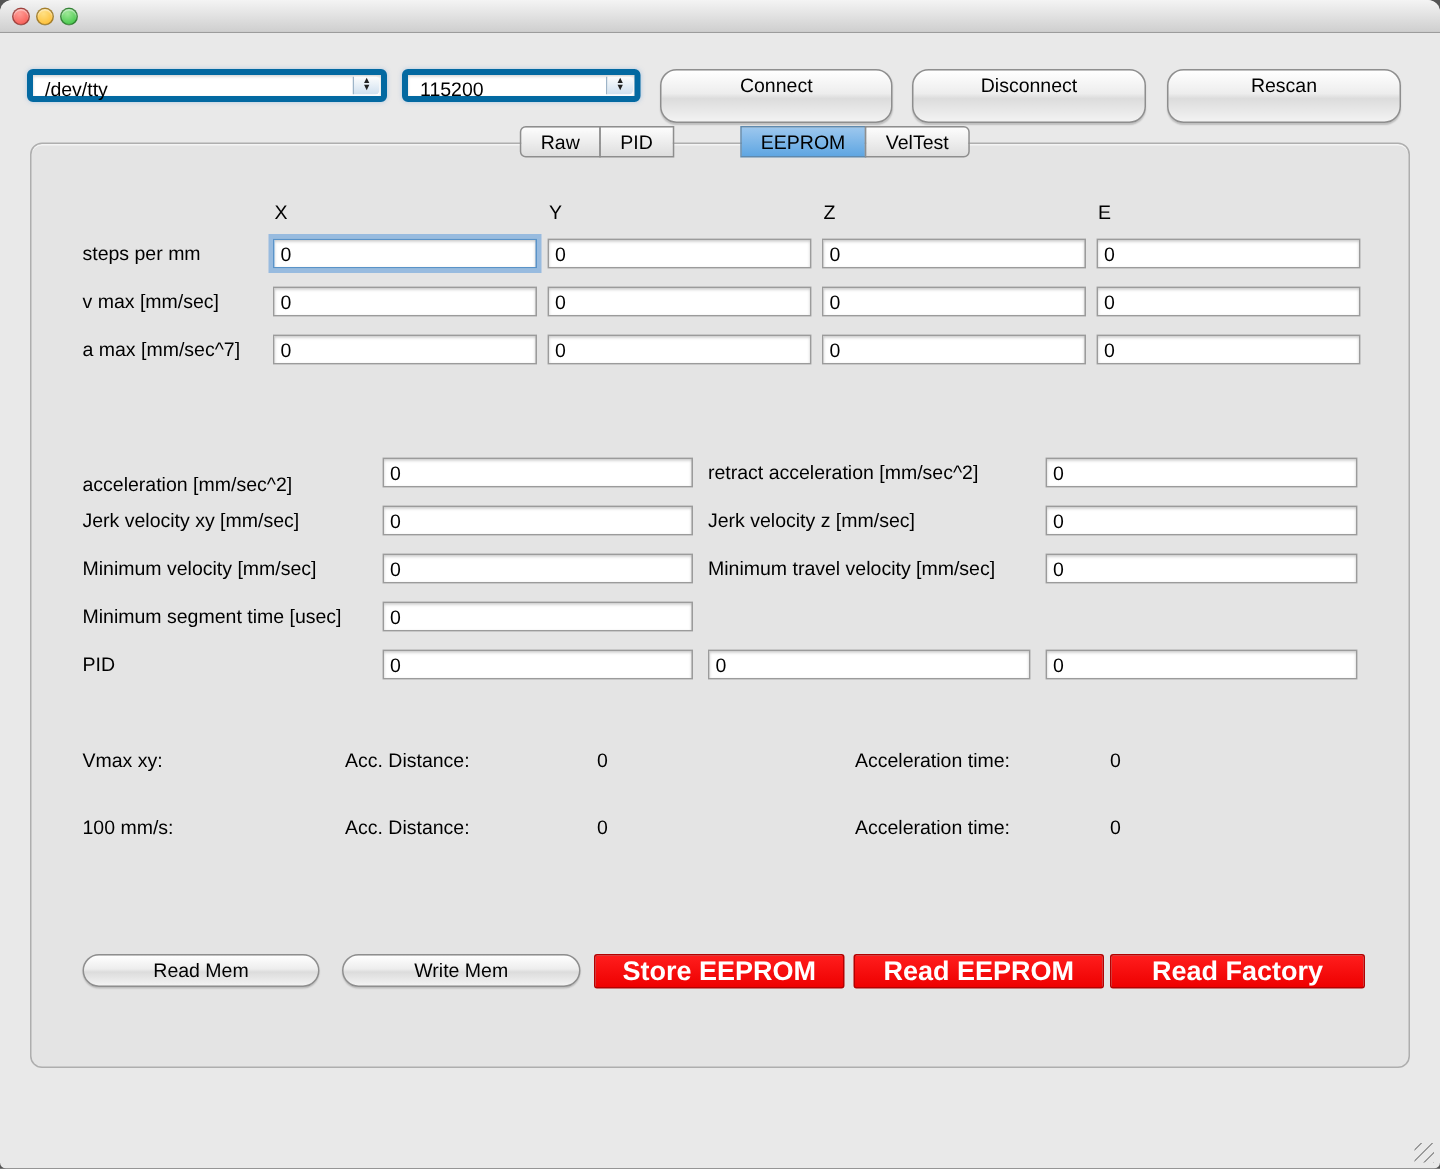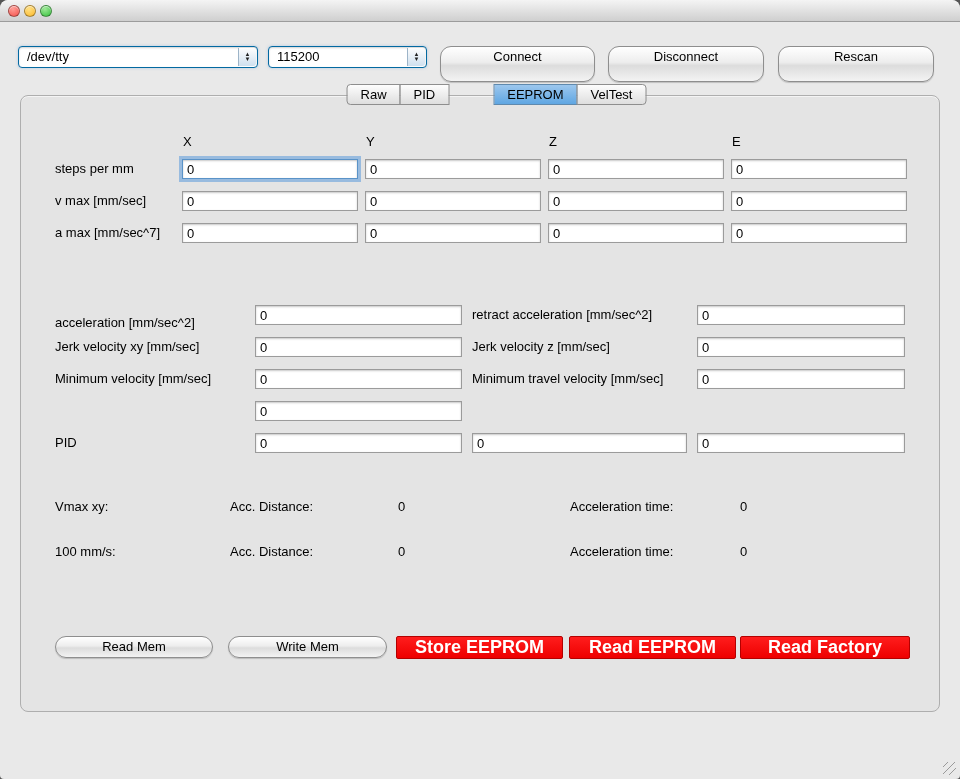--- a/index.html
+++ b/index.html
@@ -21,21 +21,21 @@
     border:1px solid rgba(0,0,0,0.35);
     box-shadow: inset 0 1px 1px rgba(255,255,255,0.6);
   }
   .light.close    { left:8px;  background:radial-gradient(circle at 4px 3px,#ff9d96,#f5504a); }
   .light.minimize { left:24px; background:radial-gradient(circle at 4px 3px,#ffe083,#fdb827); }
   .light.zoom     { left:40px; background:radial-gradient(circle at 4px 3px,#9ee897,#33c13a); }
 
   
   .combo {
     position:absolute; top:46px; height:22px;
-    background:#fff; border:1px solid #0369a1; border-radius:4px;
+    background:#fff; border:4px solid #0369a1; border-radius:4px;
     box-shadow: inset 0 1px 2px rgba(0,0,0,0.18), 0 0 3px rgba(120,170,220,0.5);
     font-size:13px; line-height:20px; padding-left:8px; color:#000;
     cursor:default;
   }
   .combo .stepper {
     position:absolute; right:1px; top:1px; bottom:1px; width:18px;
     background:linear-gradient(#fdfdfd,#cfe0ef);
     border-left:1px solid #9db4c8; border-radius:0 3px 3px 0;
     display:flex; flex-direction:column; align-items:center; justify-content:center;
     font-size:6px; line-height:5px; color:#222;
@@ -183,20 +183,21 @@
   <div class="lbl" style="left:55px; top:337px;">Jerk velocity xy [mm/sec]</div>
   <input class="field" style="left: 255px; top: 337px; width: 207px;" value="0">
   <div class="lbl" style="left:472px; top:337px;">Jerk velocity z [mm/sec]</div>
   <input class="field" style="left: 697px; top: 337px; width: 208px;" value="0">
 
   <div class="lbl" style="left:55px; top:369px;">Minimum velocity [mm/sec]</div>
   <input class="field" style="left: 255px; top: 369px; width: 207px;" value="0">
   <div class="lbl" style="left:472px; top:369px;">Minimum travel velocity [mm/sec]</div>
   <input class="field" style="left: 697px; top: 369px; width: 208px;" value="0">
 
+  <div class="lbl" style="left:55px; top:401px;">Minimum segment time [usec]</div>
   <input class="field" style="left: 255px; top: 401px; width: 207px;" value="0">
 
   <div class="lbl" style="left:55px; top:433px;">PID</div>
   <input class="field" style="left: 255px; top: 433px; width: 207px;" value="0">
   <input class="field" style="left: 472px; top: 433px; width: 215px;" value="0">
   <input class="field" style="left: 697px; top: 433px; width: 208px;" value="0">
 
   <div class="lbl" style="left:55px;  top:497px;">Vmax xy:</div>
   <div class="lbl" style="left:230px; top:497px;">Acc. Distance:</div>
   <div class="lbl" style="left:398px; top:497px;">0</div>

